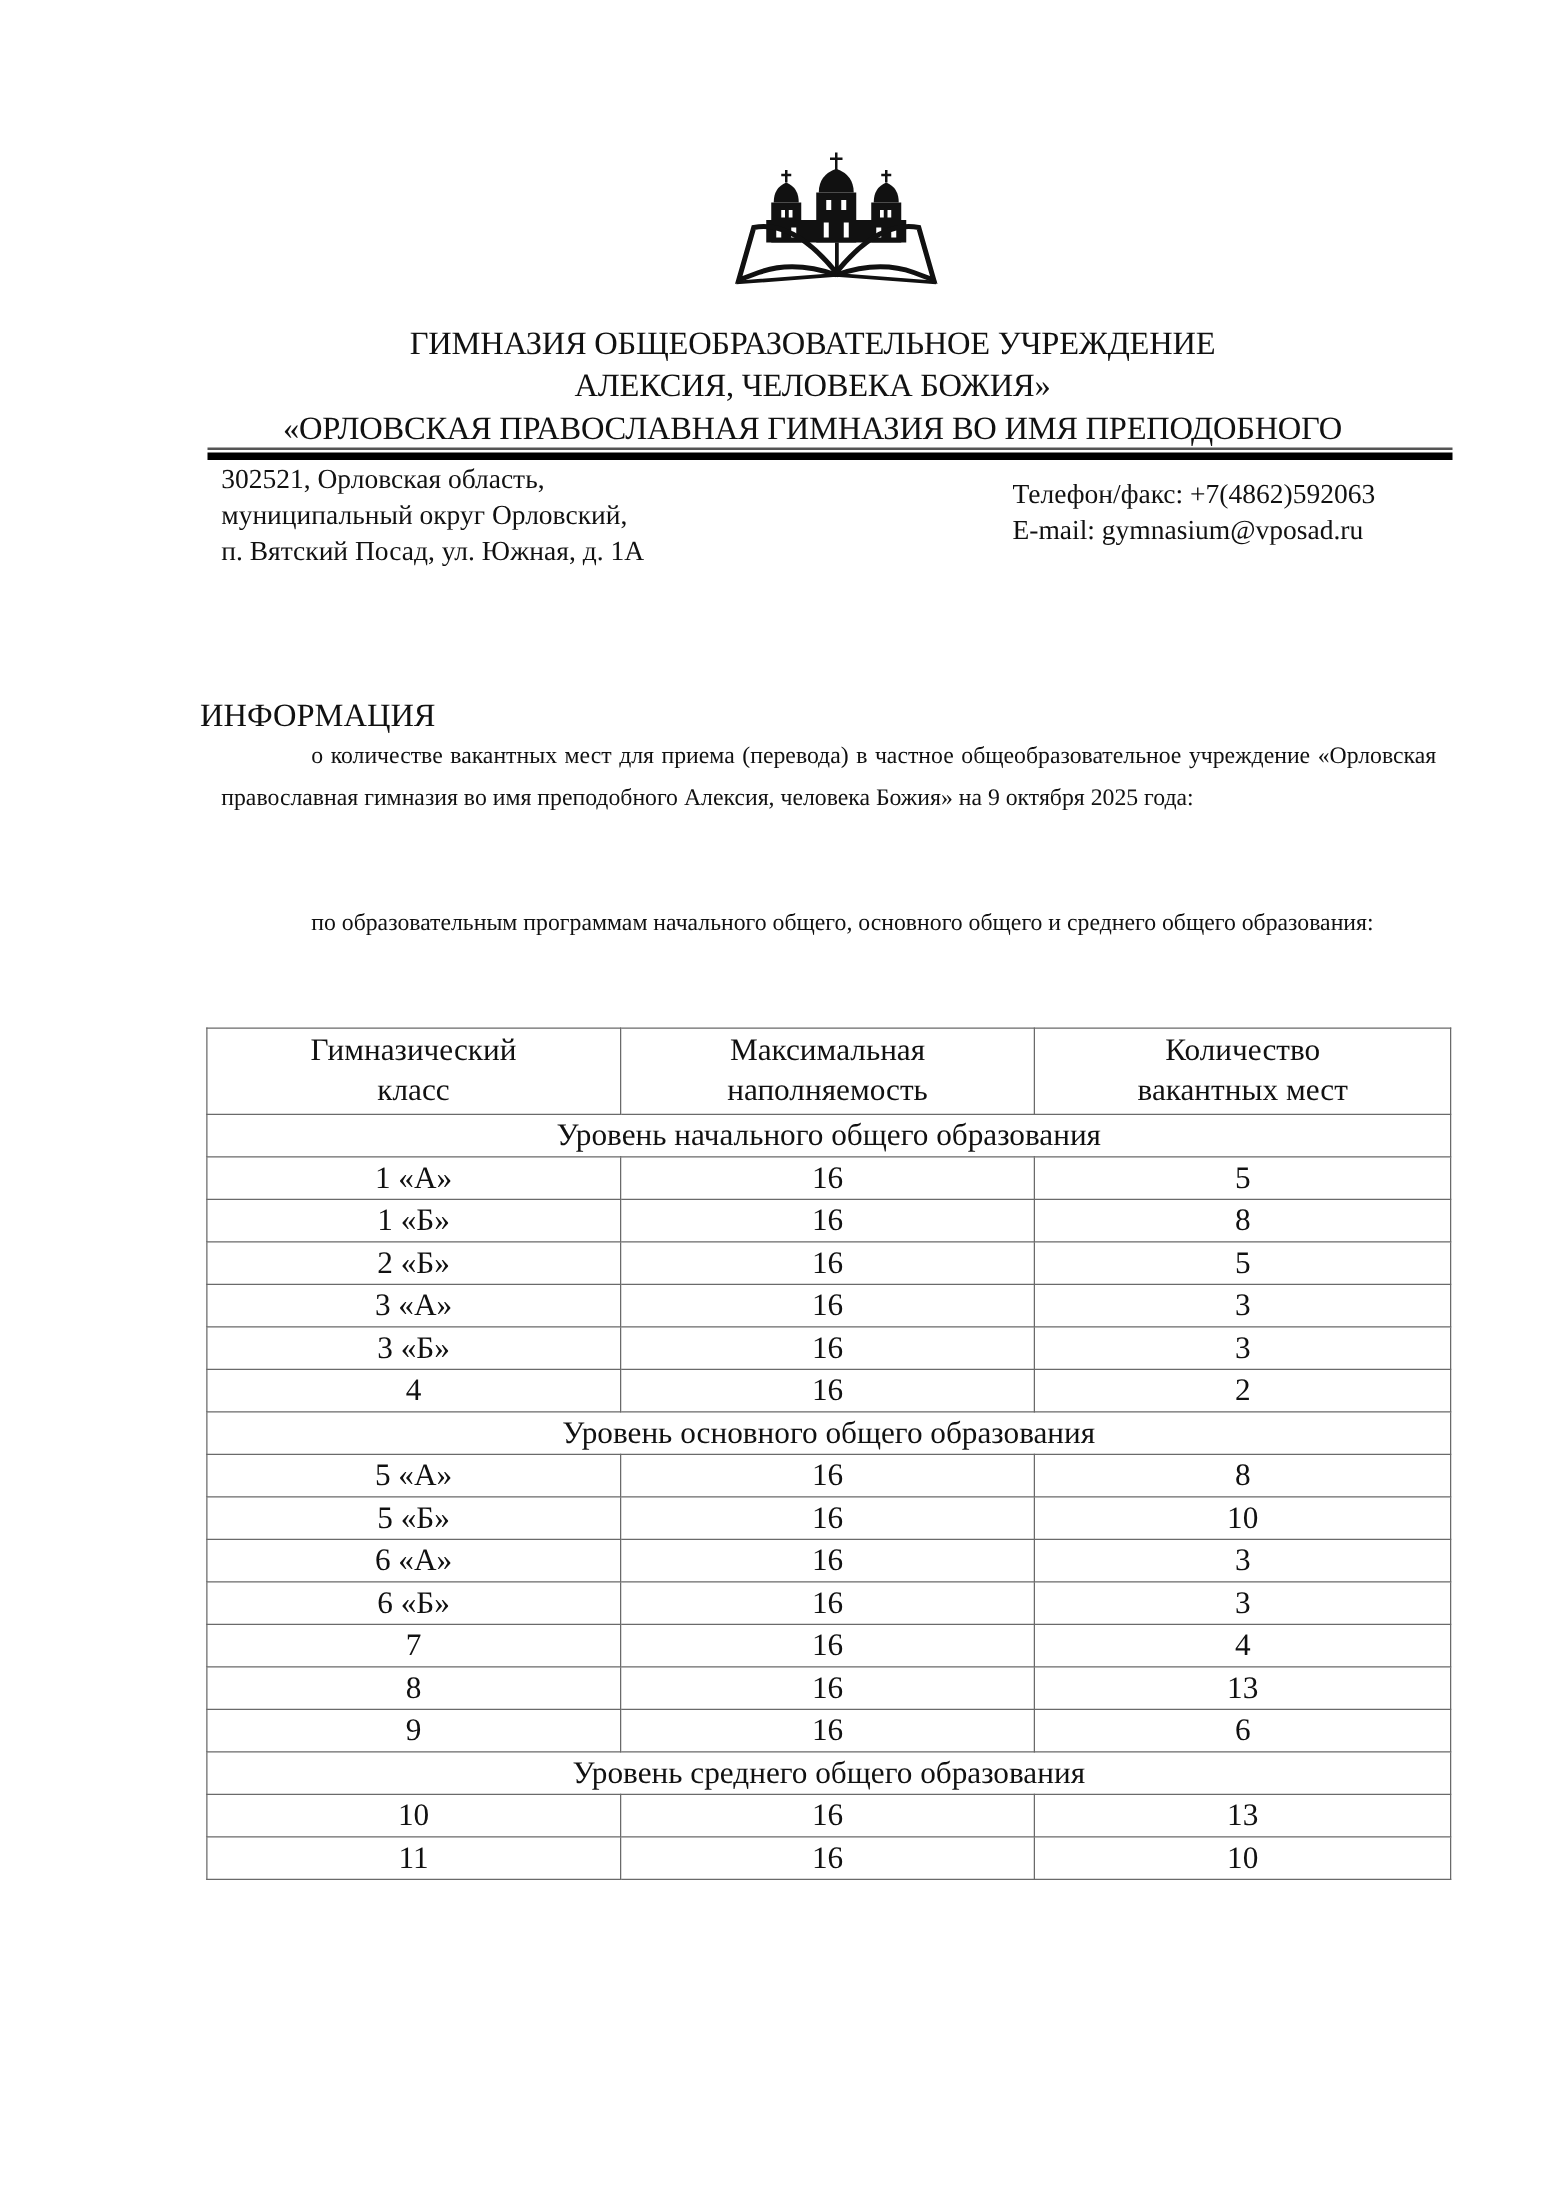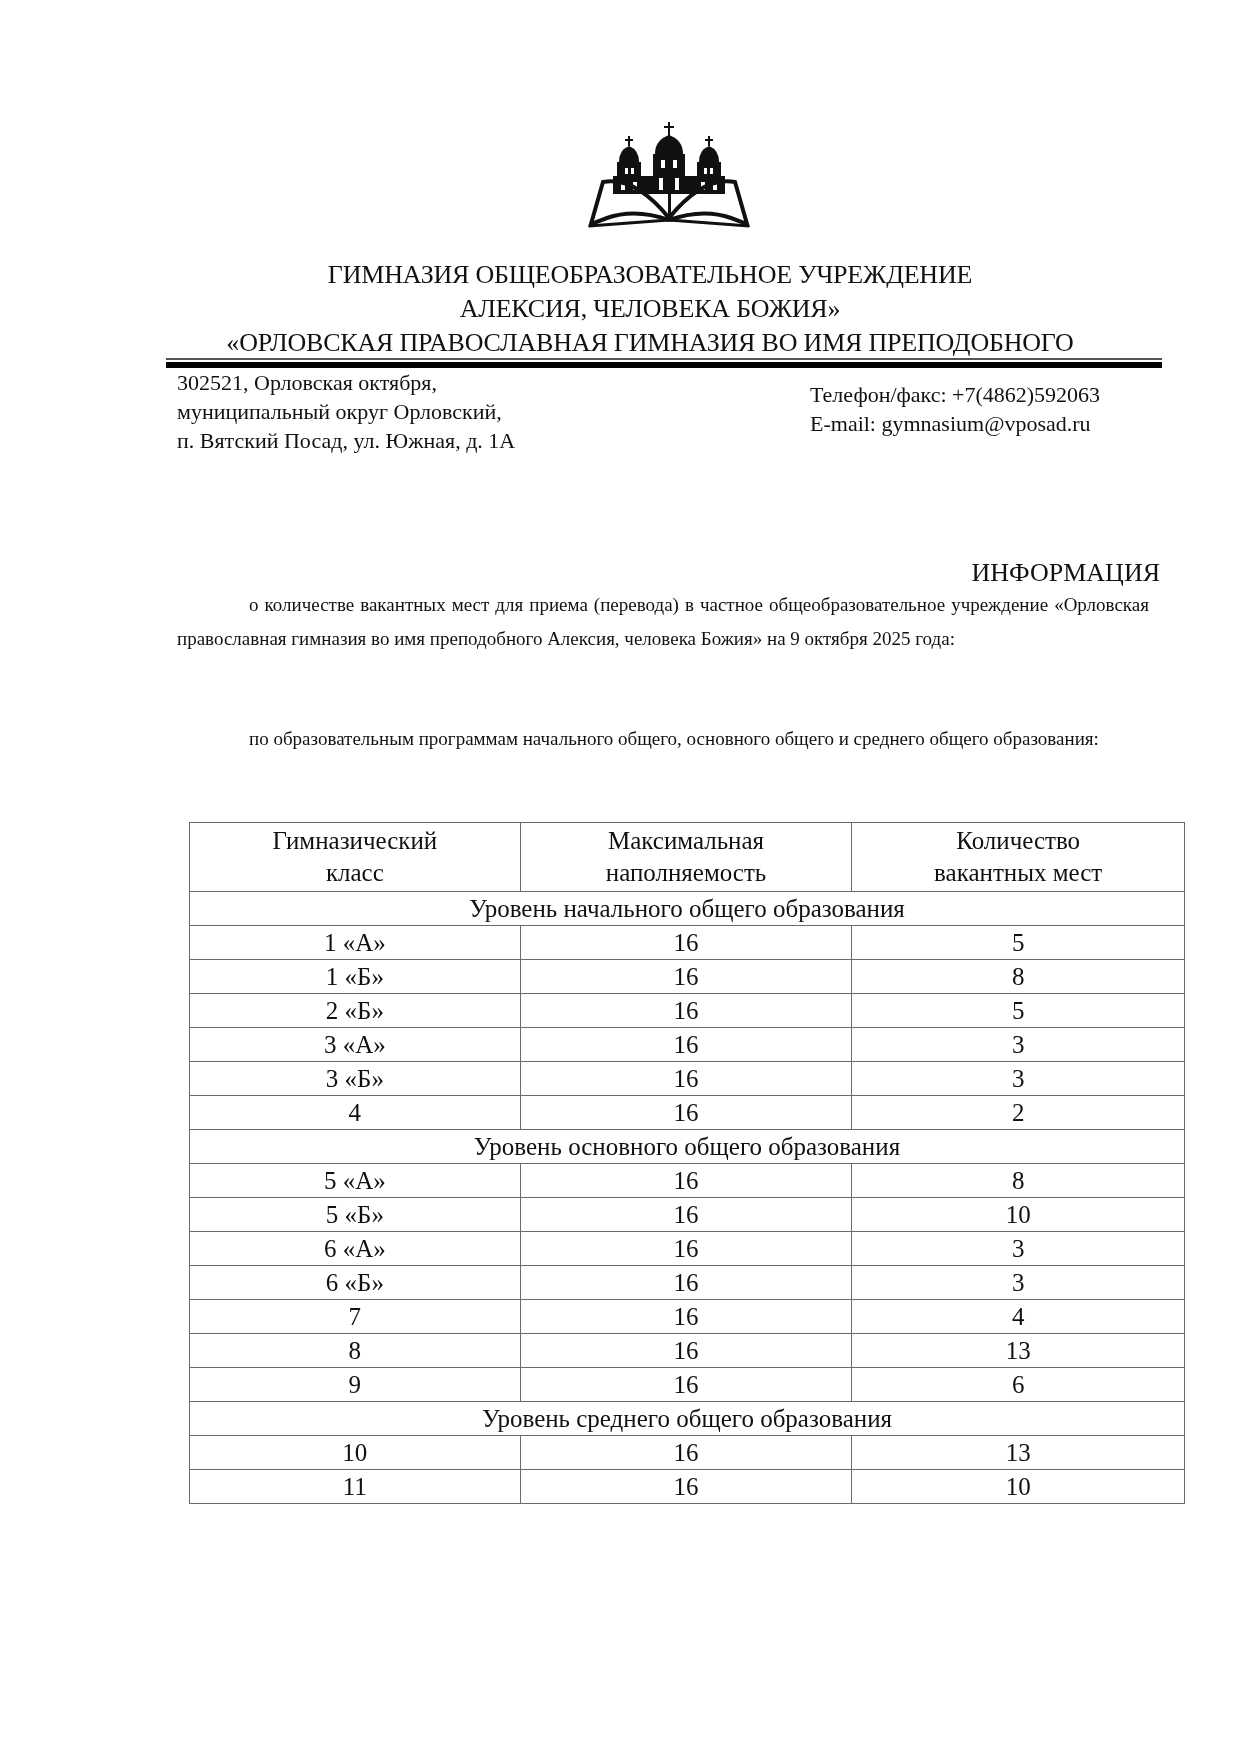--- a/index.html
+++ b/index.html
@@ -15,33 +15,33 @@
   }
   .rule-thin { position: absolute; left: 166px; width: 996px; top: 358px; height: 2px; background: #555; }
   .rule-thick { position: absolute; left: 166px; width: 996px; top: 362px; height: 6px; background: #000; }
   .addr-left {
     position: absolute; left: 177px; top: 368px; font-size: 22px; line-height: 29px;
   }
   .addr-right {
     position: absolute; left: 810px; top: 380px; font-size: 22px; line-height: 29px;
   }
   .info-title {
-    position: absolute; left: 160px; width: 1000px; top: 556px; text-align: right;
+    position: absolute; left: 160px; width: 1000px; top: 556px; text-align: left;
     font-size: 26px; line-height: 34px;
   }
   .para {
     position: absolute; left: 177px; width: 972px; font-size: 19px; line-height: 34px;
     text-align: justify; text-align-last: left;
   }
   .para .indent { display: inline-block; width: 72px; }
   .p1 { top: 588px; }
   .p2 { top: 722px; }
   table.vac {
     position: absolute; left: 165px; top: 822px; width: 996px;
-    border-collapse: collapse; font-size: 25px; margin-left: 24px;
+    border-collapse: collapse; font-size: 25px;
   }
   table.vac td, table.vac th {
     border: 1.5px solid #6a6a6a; text-align: center; font-weight: normal;
     padding: 0; height: 33px; line-height: 33px;
   }
   table.vac th { line-height: 32px; padding: 2px 0; }
   col.c1 { width: 331px; } col.c2 { width: 332px; } col.c3 { width: 333px; }
 </style>
 </head>
 <body>
@@ -95,21 +95,21 @@
 <div class="org-title">
   <div>ГИМНАЗИЯ ОБЩЕОБРАЗОВАТЕЛЬНОЕ УЧРЕЖДЕНИЕ</div>
   <div>АЛЕКСИЯ, ЧЕЛОВЕКА БОЖИЯ»</div>
   <div>«ОРЛОВСКАЯ ПРАВОСЛАВНАЯ ГИМНАЗИЯ ВО ИМЯ ПРЕПОДОБНОГО</div>
 </div>
 
 <div class="rule-thin"></div>
 <div class="rule-thick"></div>
 
 <div class="addr-left">
-  <div>302521, Орловская октября,</div>
+  <div>302521, Орловская область,</div>
   <div>муниципальный округ Орловский,</div>
   <div>п. Вятский Посад, ул. Южная, д. 1А</div>
 </div>
 
 <div class="addr-right">
   <div>Телефон/факс: +7(4862)592063</div>
   <div>E-mail: gymnasium@vposad.ru</div>
 </div>
 
 <div class="info-title">ИНФОРМАЦИЯ</div>

